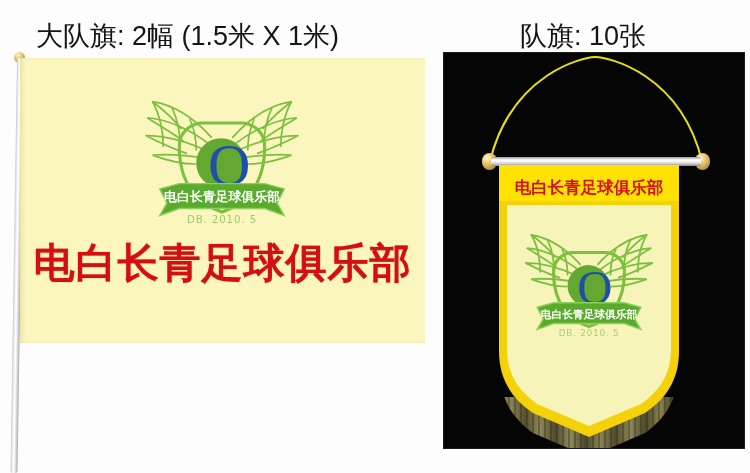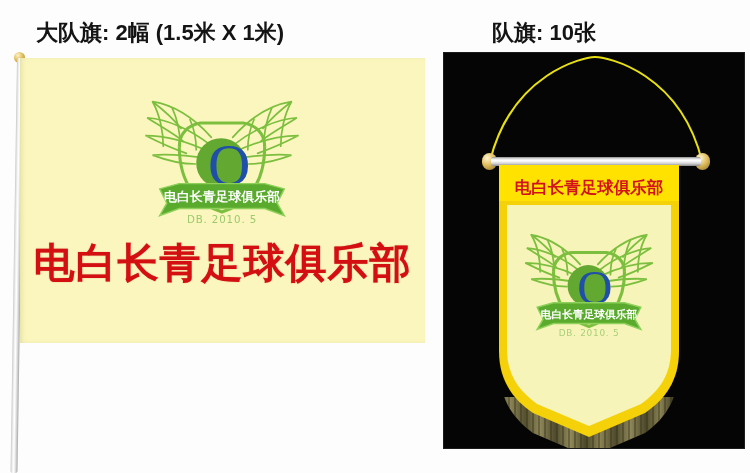--- a/index.html
+++ b/index.html
@@ -13,28 +13,28 @@
     position: relative;
     overflow: hidden;
     font-family: "Liberation Sans", "DejaVu Sans", sans-serif;
     background: #fdfdfd;
   }
 
   
   .title {
     position: absolute;
     top: 18px;
-    font-size: 22px;
-    font-weight: bold;
+    font-size: 27px;
+    font-weight: normal;
     color: #141414;
     letter-spacing: 0px;
     white-space: nowrap;
   }
   #title-left  { left: 36px; }
-  #title-right { left: 492px; }
+  #title-right { left: 520px; }
 
   
   #left-panel {
     position: absolute;
     left: 0; top: 52px;
     width: 440px; height: 420px;
   }
   #flag-pole {
     position: absolute;
     left: 17px; top: 6px;

